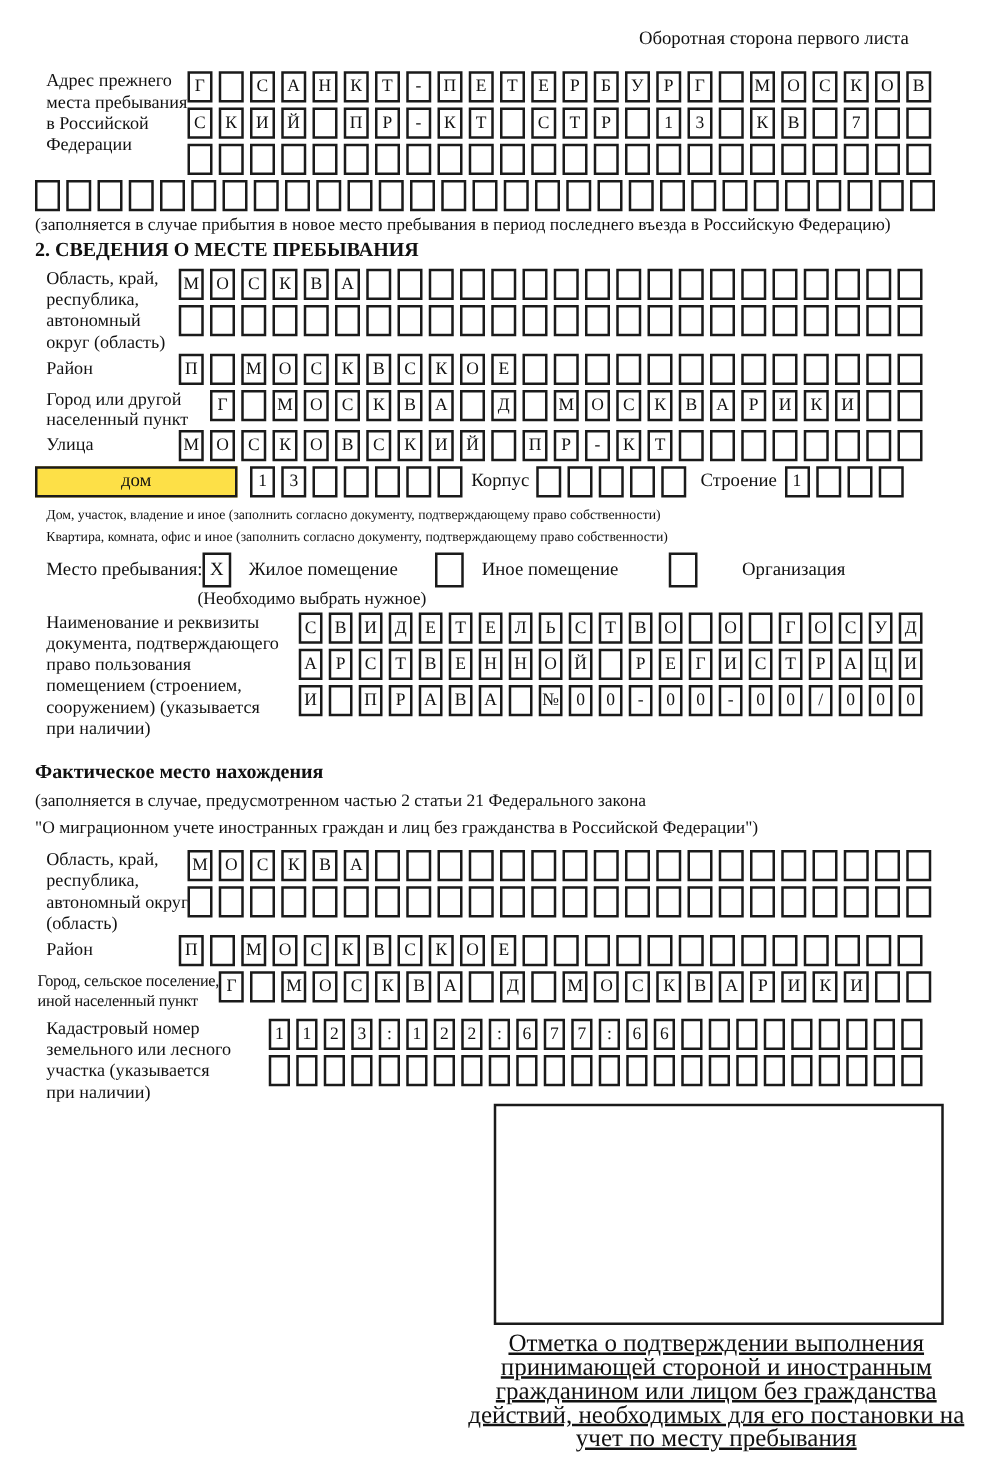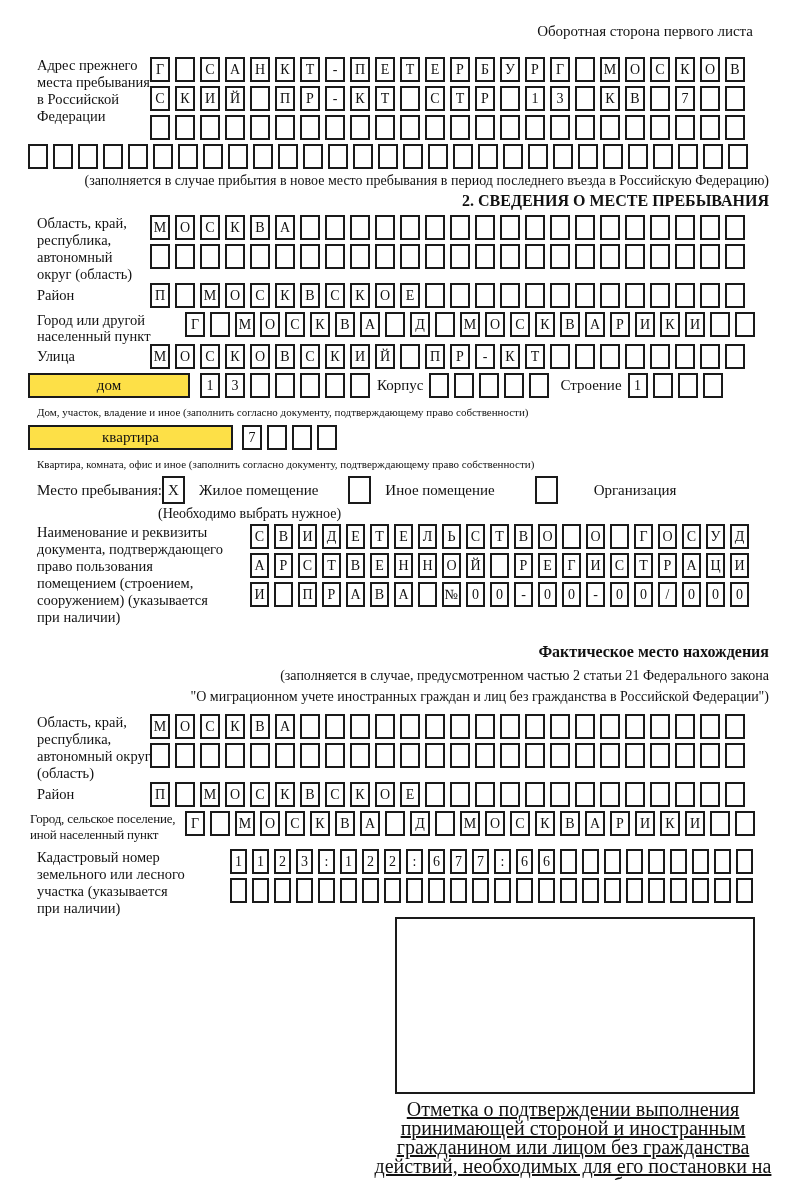--- a/index.html
+++ b/index.html
@@ -1,19 +1,19 @@
 <!DOCTYPE html>
 <html><head>
 <meta charset="utf-8">
 <style>
   html,body{margin:0;padding:0;background:#fff;}
   .page{
     width:800px;height:1180px;box-sizing:border-box;background:#fff;color:#111;
     font-family:"Liberation Serif","DejaVu Serif",serif;
-    padding:22px 31px 0 28px;overflow:hidden;position:relative;
+    padding:22px 57px 0 28px;overflow:hidden;position:relative;
   }
   .hdr-note{text-align:right;font-size:15px;line-height:18px;padding-right:16px;margin-bottom:17px;}
   .frow{display:flex;align-items:flex-start;}
   .lblcol{box-sizing:border-box;padding-left:9px;font-size:14.5px;line-height:17px;white-space:nowrap;}
   .w122{width:122px;}
   .w157{width:157px;}
   .w222{width:222px;}
   .w202{width:202px;}
   .vcenter{line-height:25px;}
   .tight{font-size:13px;padding-left:2px;letter-spacing:-0.2px;}
@@ -21,21 +21,21 @@
   span.cellrow{display:inline-block;}
   .cell{
     display:inline-block;box-sizing:border-box;width:20px;height:25px;
     border:2px solid #1a1a1a;margin-right:5px;text-align:center;
     font-size:14px;line-height:21px;vertical-align:top;background:#fff;
   }
   .doc .cell{width:19px;}
   .cad .cell{width:17px;}
   .note{font-size:14px;line-height:16px;margin-bottom:2px;}
   .lnote{font-size:11px;line-height:18px;padding-left:9px;}
-  .center{text-align:right;}
+  .center{text-align:left;}
   .sect-title{font-weight:bold;font-size:16px;line-height:20px;margin:2px 0 4px 0;}
   .widebox{
     box-sizing:border-box;height:25px;border:2px solid #1a1a1a;display:inline-block;
     text-align:center;font-size:15px;line-height:21px;vertical-align:top;background:#fde047;
   }
   .inline-lbl{font-size:15px;line-height:25px;display:inline-block;vertical-align:top;}
   .houserow,.aptrow{height:25px;margin-bottom:5px;white-space:nowrap;}
   .stayrow{display:flex;align-items:center;height:30px;font-size:15px;margin-top:2px;}
   .chk{
     display:inline-block;box-sizing:border-box;width:23px;height:28px;border:2px solid #1a1a1a;
@@ -105,23 +105,20 @@
   <div class="frow">
     <div class="lblcol w122 vcenter">Улица</div>
     <div class="cellrow"><span class="cell">М</span><span class="cell">О</span><span class="cell">С</span><span class="cell">К</span><span class="cell">О</span><span class="cell">В</span><span class="cell">С</span><span class="cell">К</span><span class="cell">И</span><span class="cell">Й</span><span class="cell"></span><span class="cell">П</span><span class="cell">Р</span><span class="cell">-</span><span class="cell">К</span><span class="cell">Т</span><span class="cell"></span><span class="cell"></span><span class="cell"></span><span class="cell"></span><span class="cell"></span><span class="cell"></span><span class="cell"></span><span class="cell"></span></div>
   </div>
 
   <div class="houserow">
     <span class="widebox" style="width:162px">дом</span><span class="cellrow" style="margin-left:10px"><span class="cell">1</span><span class="cell">3</span><span class="cell"></span><span class="cell"></span><span class="cell"></span><span class="cell"></span><span class="cell"></span></span><span class="inline-lbl" style="margin:0 6px 0 2px">Корпус</span><span class="cellrow"><span class="cell"></span><span class="cell"></span><span class="cell"></span><span class="cell"></span><span class="cell"></span></span><span class="inline-lbl" style="margin:0 6px 0 6px">Строение</span><span class="cellrow"><span class="cell">1</span><span class="cell"></span><span class="cell"></span><span class="cell"></span></span>
   </div>
   <div class="lnote">Дом, участок, владение и иное (заполнить согласно документу, подтверждающему право собственности)</div>
 
-  <div class="aptrow" style="margin-top:4px">
-    <span class="widebox" style="width:205px">квартира</span><span class="cellrow" style="margin-left:9px"><span class="cell">7</span><span class="cell"></span><span class="cell"></span><span class="cell"></span></span>
-  </div>
   <div class="lnote">Квартира, комната, офис и иное (заполнить согласно документу, подтверждающему право собственности)</div>
 
   <div class="stayrow">
     <span class="stay-label">Место пребывания:</span>
     <span class="chk opt1">X</span>
     <span class="opt2">Жилое помещение</span>
     <span class="chk opt3"></span>
     <span class="opt4">Иное помещение</span>
     <span class="chk opt5"></span>
     <span>Организация</span>

